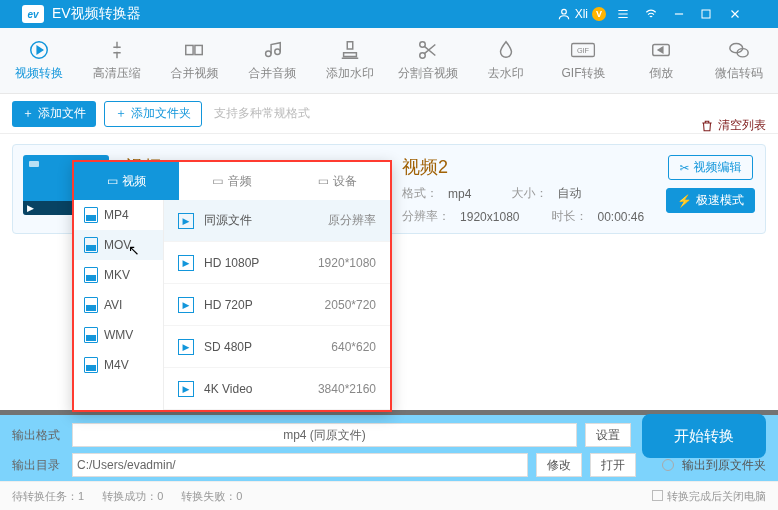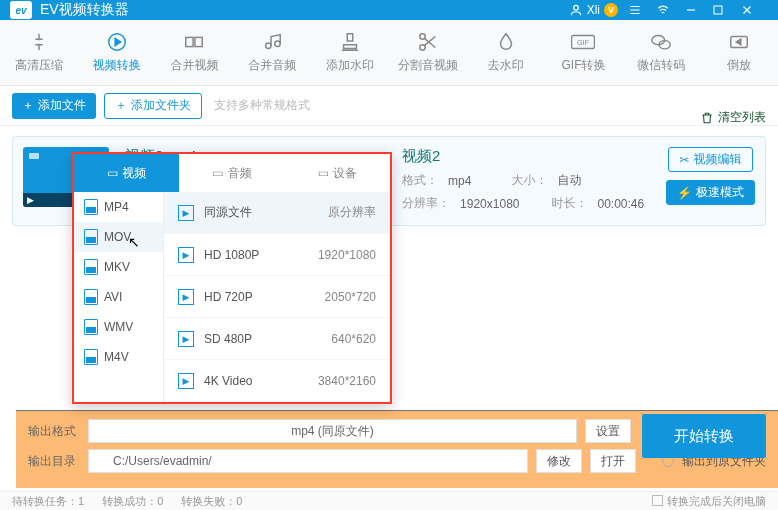--- a/index.html
+++ b/index.html
@@ -1,46 +1,46 @@
 <!DOCTYPE html>
 <html><head>
 <meta charset="utf-8">
 <style>
 * { margin: 0; padding: 0; box-sizing: border-box; font-family: "Microsoft YaHei", Arial, sans-serif; }
 body { width: 778px; height: 510px; background: #fff; overflow: hidden; font-size: 12px; color: #555; }
 
-.titlebar { height: 20px; background: #1296db; display: flex; align-items: center; padding: 0 10px; color: #fff; }
+.titlebar { height: 28px; background: #1296db; display: flex; align-items: center; padding: 0 22px; color: #fff; }
 .titlebar .logo-icon { width: 22px; height: 18px; background: #fff; border-radius: 3px; display: flex; align-items: center; justify-content: center; color: #1296db; font-size: 10px; font-style: italic; font-weight: bold; margin-right: 8px; }
 .titlebar .title { flex: 1; font-size: 14px; }
 .titlebar .user { display: flex; align-items: center; gap: 4px; font-size: 12px; }
 .titlebar .user .vip { background: #ffb400; color: #fff; width: 14px; height: 14px; border-radius: 50%; font-size: 9px; display: flex; align-items: center; justify-content: center; font-weight: bold; }
 .titlebar .tb-icon { width: 28px; text-align: center; cursor: pointer; }
 .titlebar .menu-icon { margin-left: 10px; }
 
 .toolbar { height: 66px; background: #f7f9fb; display: flex; border-bottom: 1px solid #e8e8e8; }
 .tool-item { flex: 1; display: flex; flex-direction: column; align-items: center; justify-content: center; gap: 4px; cursor: pointer; color: #888; }
 .tool-item.active { color: #1296db; }
 .tool-item .ti-icon { font-size: 20px; height: 22px; display: flex; }
 .tool-item .ti-label { font-size: 12px; }
 
 .actionbar { height: 40px; display: flex; align-items: center; padding: 0 12px; gap: 8px; border-bottom: 1px solid #eee; }
 .btn { height: 26px; padding: 0 10px; display: flex; align-items: center; gap: 4px; border-radius: 3px; cursor: pointer; font-size: 12px; }
 .btn.primary { background: #1296db; color: #fff; }
 .btn.outline { border: 1px solid #1296db; color: #1296db; }
 .hint { color: #bbb; margin-left: 4px; }
 .spacer { flex: 1; }
-.clear-link { color: #14532d; display: flex; align-items: center; gap: 4px; cursor: pointer; margin-top: 24px; }
+.clear-link { color: #7f1d1d; display: flex; align-items: center; gap: 4px; cursor: pointer; margin-top: 24px; }
 
 .file-area { padding: 10px 12px; position: relative; }
 .file-card { border: 1px solid #d6e9f5; border-radius: 4px; background: #f5faff; height: 90px; display: flex; align-items: flex-start; padding: 10px; gap: 16px; }
 .thumb { width: 86px; height: 60px; background: #1296db; border-radius: 3px; position: relative; overflow: hidden; }
 .thumb::before { content: ""; position: absolute; left: 6px; top: 6px; width: 10px; height: 6px; background: #fff; opacity: .7; border-radius: 1px; }
 .thumb .play-row { position: absolute; bottom: 0; left: 0; right: 0; height: 14px; background: rgba(0,0,0,.55); display: flex; align-items: center; padding: 0 4px; gap: 4px; color: #fff; font-size: 9px; }
 .col { display: flex; flex-direction: column; gap: 6px; font-size: 12px; }
-.filename { color: #0f766e; font-size: 15px; }
+.filename { color: #a16207; font-size: 18px; }
 .row { display: flex; align-items: center; gap: 10px; }
 .select-pill { border: 1px solid #ccc; background: #fff; border-radius: 3px; padding: 2px 8px; display: flex; align-items: center; gap: 6px; color: #666; cursor: pointer; }
 .arrow-icon { color: #6db8e6; font-size: 18px; margin-top: 18px; }
 .meta { color: #999; font-size: 12px; align-items: center; }
 .meta .v { color: #666; }
 .card-actions { margin-left: auto; display: flex; flex-direction: column; gap: 8px; align-items: center; }
 .chip { border: 1px solid #1296db; color: #1296db; border-radius: 3px; padding: 3px 10px; font-size: 12px; display: flex; align-items: center; gap: 4px; cursor: pointer; }
 .chip.fill { background: #1296db; color: #fff; }
 
 
@@ -56,30 +56,30 @@
 .fmt-item .doc-icon { width: 14px; height: 16px; border: 1px solid #1296db; border-radius: 1px; position: relative; }
 .fmt-item .doc-icon::after { content: ""; position: absolute; left: 1px; right: 1px; bottom: 1px; height: 6px; background: #1296db; }
 .res-list { flex: 1; }
 .res-item { height: 42px; display: flex; align-items: center; padding: 0 14px; cursor: pointer; border-bottom: 1px solid #f4f4f4; gap: 10px; color: #555; }
 .res-item.active { background: #eef6fb; }
 .res-item .play-sq { width: 16px; height: 16px; border: 1px solid #1296db; display: flex; align-items: center; justify-content: center; color: #1296db; font-size: 9px; }
 .res-item .r-name { flex: 1; }
 .res-item .r-val { color: #888; }
 .cursor { position: absolute; left: 128px; top: 108px; font-size: 14px; color: #000; z-index: 20; pointer-events: none; }
 
-.outbar { border-top: 1px solid #737373; position: absolute; left: 16px; right: 0; bottom: 22px; background: #fdba74; height: 78px; padding: 8px 12px 0; }
+.outbar { border-top: 5px solid #737373; position: absolute; left: 0; right: 0; bottom: 22px; background: #7dd3fc; height: 78px; padding: 8px 12px 0; }
 .out-row { display: flex; align-items: center; gap: 8px; margin-bottom: 6px; }
 .out-row .lbl { color: #666; width: 52px; }
-.out-input { flex: 1; border: 1px solid #ddd; height: 24px; display: flex; align-items: center; padding: 0 24px; color: #666; background: #fff; }
+.out-input { flex: 1; border: 1px solid #ddd; height: 24px; display: flex; align-items: center; padding: 0 4px; color: #666; background: #fff; }
 .out-input.center { justify-content: center; }
 .small-btn { border: 1px solid #ddd; height: 24px; padding: 0 10px; display: flex; align-items: center; cursor: pointer; color: #555; background: #fff; }
 .radio { width: 12px; height: 12px; border-radius: 50%; border: 1px solid #aaa; display: inline-block; }
-.start-btn { position: absolute; right: 12px; bottom: 30px; width: 124px; height: 44px; background: #1296db; color: #fff; display: flex; align-items: center; justify-content: center; font-size: 15px; cursor: pointer; border-radius: 2px; }
-
-.statusbar { position: absolute; left: 0; right: 0; bottom: 0; height: 19px; background: #fafafa; border-top: 1px solid #eee; display: flex; align-items: center; padding: 0 12px; font-size: 11px; color: #999; gap: 18px; }
+.start-btn { position: absolute; right: 12px; bottom: 30px; width: 124px; height: 44px; background: #1296db; color: #fff; display: flex; align-items: center; justify-content: center; font-size: 15px; cursor: pointer; border-radius: 8px; }
+
+.statusbar { position: absolute; left: 0; right: 0; bottom: 0; height: 29px; background: #fafafa; border-top: 1px solid #eee; display: flex; align-items: center; padding: 0 12px; font-size: 11px; color: #999; gap: 18px; }
 .statusbar .spacer { flex: 1; }
 .cb { width: 11px; height: 11px; border: 1px solid #bbb; display: inline-block; margin-right: 4px; vertical-align: -1px; }
 
 svg { display: block; }
 </style>
 </head>
 <body>
 
 <div class="titlebar">
   <div class="logo-icon">ev</div>
@@ -115,36 +115,36 @@
       </svg>
   </div>
   <div class="tb-icon">
     <svg width="14" height="14" viewBox="0 0 24 24" stroke="#fff" stroke-width="2">
         <path d="M6 6l12 12M18 6L6 18"></path>
       </svg>
   </div>
 </div>
 
 <div class="toolbar">
-  <div class="tool-item">
-    <span class="ti-icon">
-        <svg width="22" height="22" viewBox="0 0 24 24" fill="none" stroke="currentColor" stroke-width="1.6">
-          <path d="M12 3v7M12 21v-7M8 9h8M8 15h8"></path>
-        </svg>
-      </span>
-    <span class="ti-label">高清压缩</span>
-  </div>
   <div class="tool-item active">
     <span class="ti-icon">
         <svg width="22" height="22" viewBox="0 0 24 24" fill="none" stroke="currentColor" stroke-width="1.6">
           <circle cx="12" cy="12" r="9"></circle>
           <path d="M10 8l6 4-6 4z" fill="currentColor"></path>
         </svg>
       </span>
     <span class="ti-label">视频转换</span>
+  </div>
+  <div class="tool-item">
+    <span class="ti-icon">
+        <svg width="22" height="22" viewBox="0 0 24 24" fill="none" stroke="currentColor" stroke-width="1.6">
+          <path d="M12 3v7M12 21v-7M8 9h8M8 15h8"></path>
+        </svg>
+      </span>
+    <span class="ti-label">高清压缩</span>
   </div>
   <div class="tool-item">
     <span class="ti-icon">
         <svg width="22" height="22" viewBox="0 0 24 24" fill="none" stroke="currentColor" stroke-width="1.6">
           <rect x="3" y="7" width="8" height="10"></rect>
           <rect x="13" y="7" width="8" height="10"></rect>
         </svg>
       </span>
     <span class="ti-label">合并视频</span>
   </div>
@@ -188,35 +188,35 @@
     <span class="ti-icon">
         <svg width="26" height="22" viewBox="0 0 32 24" fill="none" stroke="currentColor" stroke-width="1.6">
           <rect x="2" y="4" width="28" height="16" rx="2"></rect>
           <text x="16" y="16" font-size="9" text-anchor="middle" fill="currentColor" stroke="none">GIF</text>
         </svg>
       </span>
     <span class="ti-label">GIF转换</span>
   </div>
   <div class="tool-item">
     <span class="ti-icon">
+        <svg width="22" height="22" viewBox="0 0 24 24" fill="none" stroke="currentColor" stroke-width="1.6">
+          <rect x="3" y="6" width="18" height="12" rx="2"></rect>
+          <path d="M14 9l-5 3 5 3z" fill="currentColor"></path>
+        </svg>
+      </span>
+    <span class="ti-label">倒放</span>
+  </div>
+  <div class="tool-item">
+    <span class="ti-icon">
         <svg width="24" height="22" viewBox="0 0 24 24" fill="none" stroke="currentColor" stroke-width="1.6">
           <ellipse cx="9" cy="10" rx="7" ry="5"></ellipse>
           <ellipse cx="16" cy="15" rx="6" ry="4.5"></ellipse>
         </svg>
       </span>
     <span class="ti-label">微信转码</span>
-  </div>
-  <div class="tool-item">
-    <span class="ti-icon">
-        <svg width="22" height="22" viewBox="0 0 24 24" fill="none" stroke="currentColor" stroke-width="1.6">
-          <rect x="3" y="6" width="18" height="12" rx="2"></rect>
-          <path d="M14 9l-5 3 5 3z" fill="currentColor"></path>
-        </svg>
-      </span>
-    <span class="ti-label">倒放</span>
   </div>
 </div>
 
 <div class="actionbar">
   <div class="btn primary">
     <span>＋</span>
     <span>添加文件</span>
   </div>
   <div class="btn outline">
     <span>＋</span>

